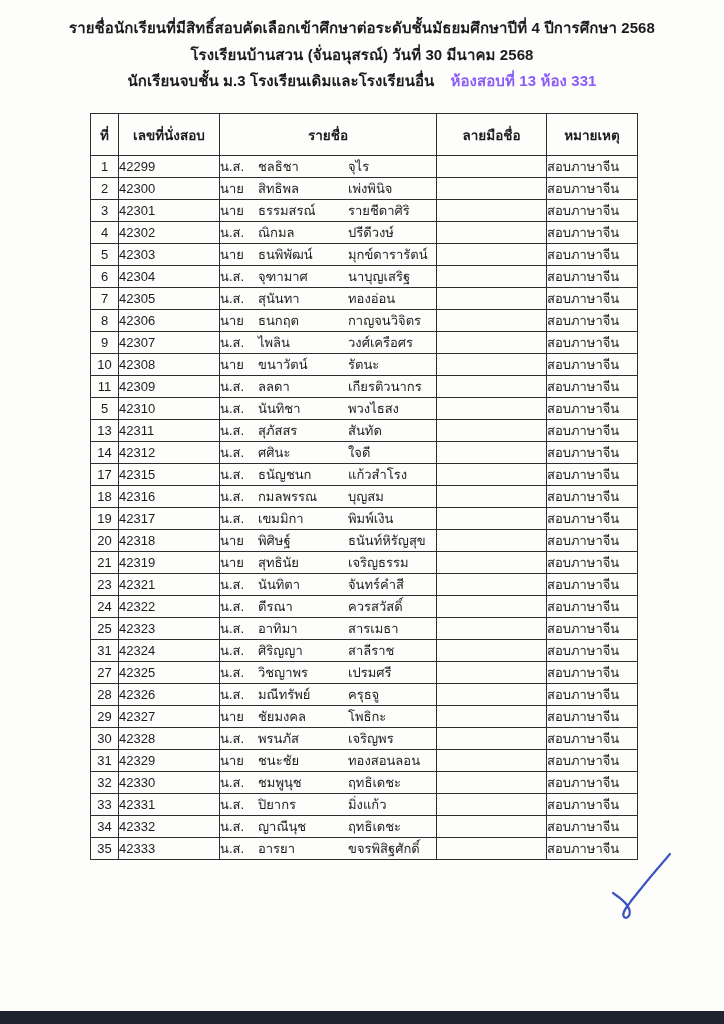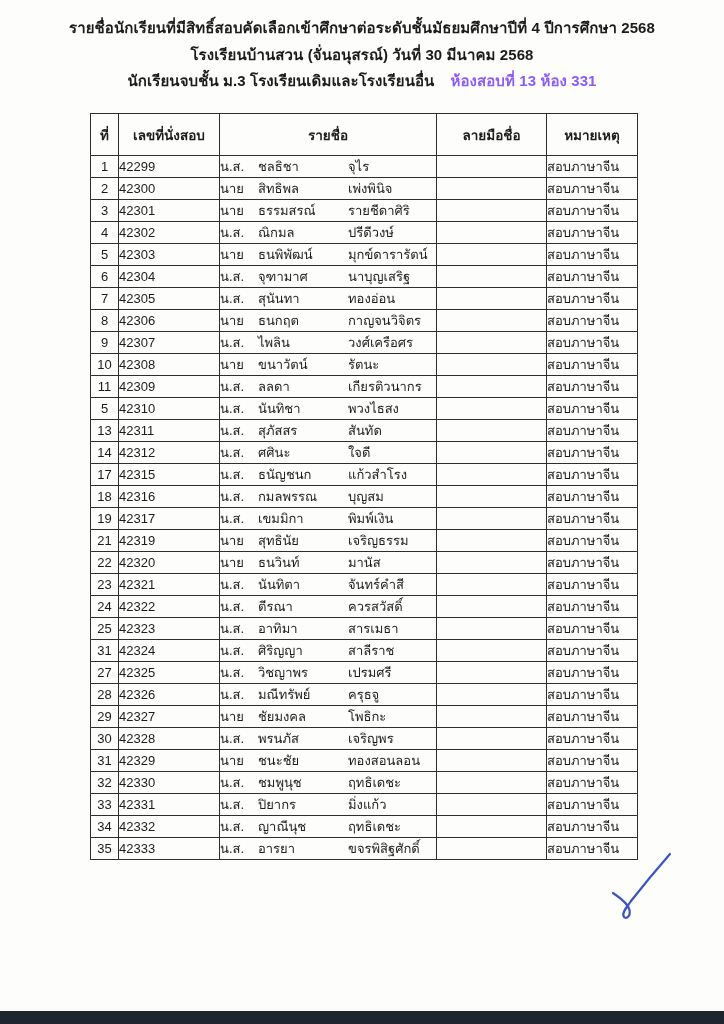--- a/index.html
+++ b/index.html
@@ -251,40 +251,40 @@
   <tr>
     <td class="c-no">19</td>
     <td class="c-seat">42317</td>
     <td class="c-name">
       <span class="ttl">น.ส.</span><span class="fn">เขมมิกา</span><span class="ln">พิมพ์เงิน</span>
     </td>
     <td class="c-sign"></td>
     <td class="c-note">สอบภาษาจีน</td>
   </tr>
 
+  <tr>
+    <td class="c-no">20</td>
+    <td class="c-seat">42318</td>
+    <td class="c-name">
+      <span class="ttl">นาย</span><span class="fn">พิศิษฐ์</span><span class="ln">ธนันท์หิรัญสุข</span>
+    </td>
+    <td class="c-sign"></td>
+    <td class="c-note">สอบภาษาจีน</td>
+  </tr>
 
   <tr>
     <td class="c-no">21</td>
     <td class="c-seat">42319</td>
     <td class="c-name">
       <span class="ttl">นาย</span><span class="fn">สุทธินัย</span><span class="ln">เจริญธรรม</span>
     </td>
     <td class="c-sign"></td>
     <td class="c-note">สอบภาษาจีน</td>
   </tr>
 
-  <tr>
-    <td class="c-no">22</td>
-    <td class="c-seat">42320</td>
-    <td class="c-name">
-      <span class="ttl">นาย</span><span class="fn">ธนวินท์</span><span class="ln">มานัส</span>
-    </td>
-    <td class="c-sign"></td>
-    <td class="c-note">สอบภาษาจีน</td>
-  </tr>
 
   <tr>
     <td class="c-no">23</td>
     <td class="c-seat">42321</td>
     <td class="c-name">
       <span class="ttl">น.ส.</span><span class="fn">นันทิตา</span><span class="ln">จันทร์คำสี</span>
     </td>
     <td class="c-sign"></td>
     <td class="c-note">สอบภาษาจีน</td>
   </tr>

